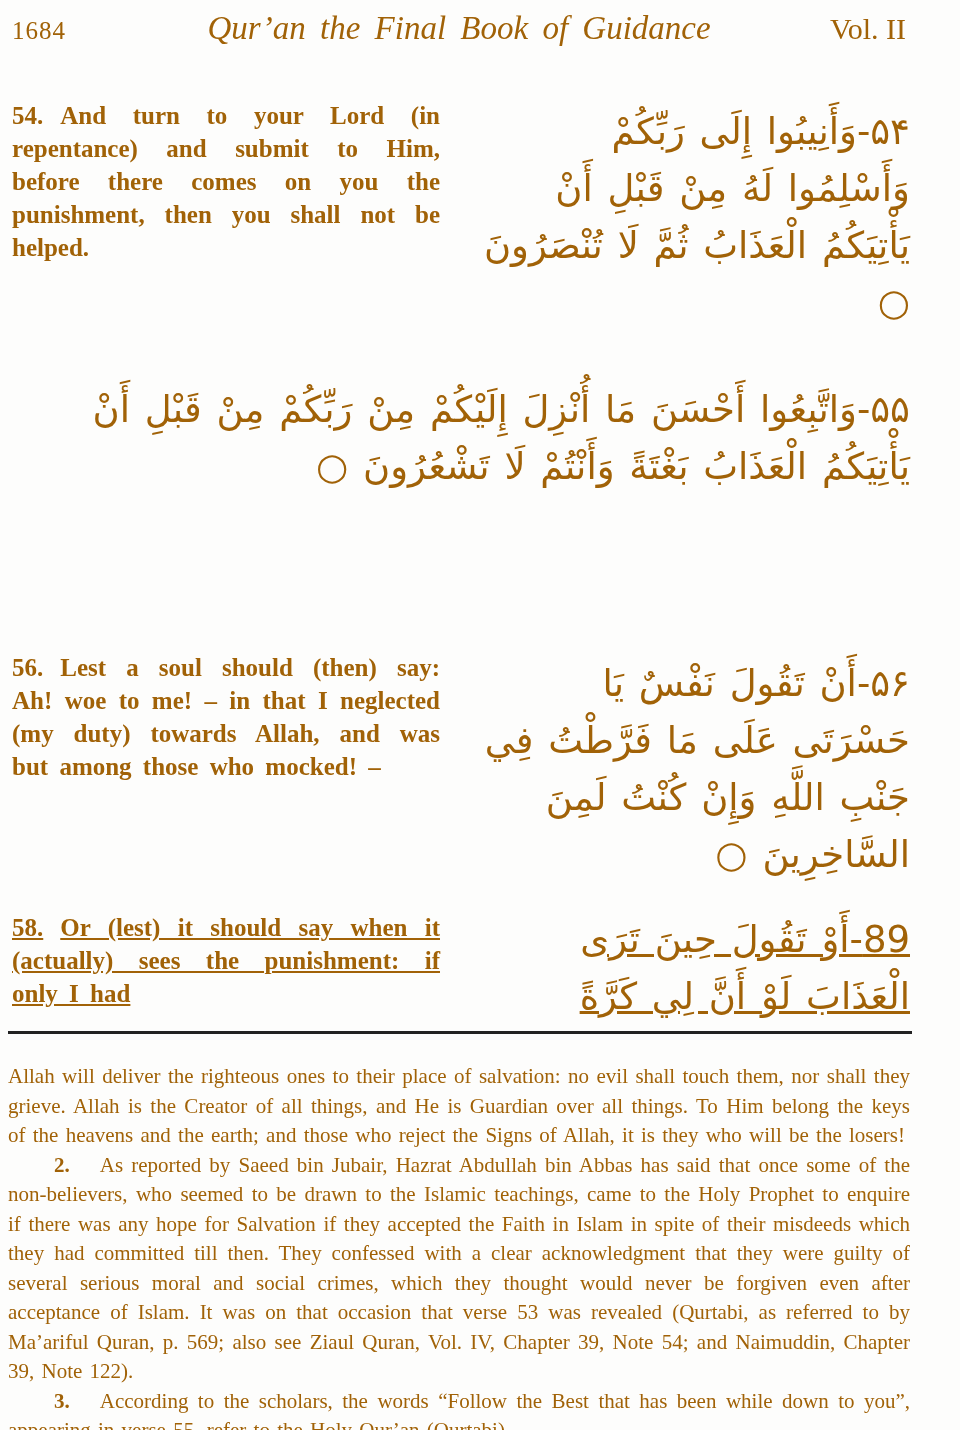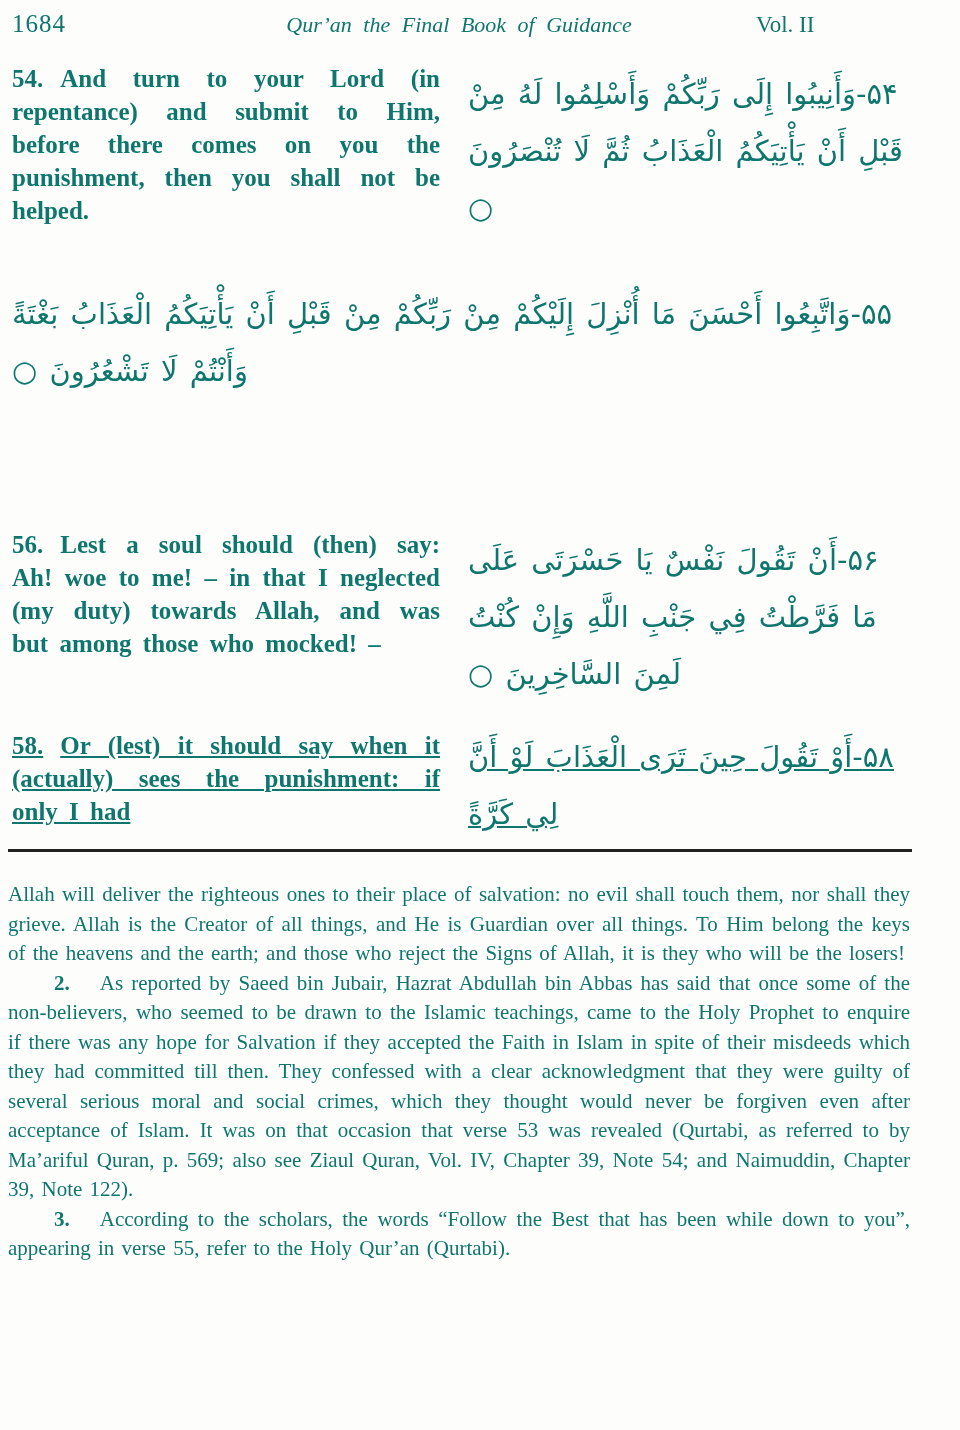--- a/index.html
+++ b/index.html
@@ -6,72 +6,74 @@
     margin: 0;
     padding: 0;
     background: #fdfdfc;
   }
   .page {
     position: relative;
     width: 920px;
     height: 1430px;
     overflow: hidden;
     background: #fdfdfc;
-    color: #0f766e;
+    color: #a16207;
     font-family: "Liberation Serif", serif;
   }
   
   .hdr {
     display: flex;
     align-items: baseline;
     padding: 10px 14px 0 12px;
   }
   .pnum {
     width: 150px;
     font-size: 25px;
     letter-spacing: 1px;
   }
   .ptitle {
     flex: 1;
     text-align: center;
     font-style: italic;
-    font-size: 22px;
+    font-size: 33px;
     word-spacing: 6px;
   }
   .pvol {
     width: 150px;
-    font-size: 23px;
+    text-align: right;
+    font-size: 30px;
   }
   
   .verses {
     padding: 24px 10px 0 12px;
   }
   .vrow {
     display: flex;
-    gap: 28px;
+    gap: 42px;
+    margin-top: 28px;
   }
   .ecol {
     width: 428px;
     flex: 0 0 428px;
   }
   .ev {
     margin: 0;
     font-weight: bold;
     font-size: 25px;
     line-height: 33px;
     text-align: justify;
     word-spacing: 5px;
   }
   .evn { margin-right: 17px; }
   .acol {
     flex: 1;
     direction: rtl;
-    text-align: left;
+    text-align: right;
     font-family: "DejaVu Sans", sans-serif;
-    font-size: 29px;
+    font-size: 37px;
     line-height: 57px;
     word-spacing: 3px;
     padding-top: 4px;
   }
   .row54 { min-height: 202px; }
   .row55 { min-height: 264px; }
   .row55 .acol { padding-top: 22px; }
   .row56 { min-height: 201px; }
   .row57 { min-height: 165px; }
   .row57 .acol { padding-top: 10px; }
@@ -130,21 +132,21 @@
         <p class="ev"><span class="evn">56.</span><span class="evt">Lest a soul should (then) say: Ah! woe to me! – in that I neglected (my duty) towards Allah, and was but among those who mocked! –</span></p>
       </div>
       <div class="acol" dir="rtl">۵۶-أَنْ تَقُولَ نَفْسٌ يَا حَسْرَتَى عَلَى مَا فَرَّطْتُ فِي جَنْبِ اللَّهِ وَإِنْ كُنْتُ لَمِنَ السَّاخِرِينَ ○</div>
     </section>
 
 
     <section class="vrow row58">
       <div class="ecol">
         <p class="ev"><span class="evn">58.</span><span class="evt">Or (lest) it should say when it (actually) sees the punishment: if only I had</span></p>
       </div>
-      <div class="acol" dir="rtl">۵۸-أَوْ تَقُولَ حِينَ تَرَى الْعَذَابَ لَوْ أَنَّ لِي كَرَّةً</div>
+      <div class="acol" dir="rtl">89-أَوْ تَقُولَ حِينَ تَرَى الْعَذَابَ لَوْ أَنَّ لِي كَرَّةً</div>
     </section>
 
   </main>
 
   <hr class="rule">
 
   <footer class="fns">
     <p class="fn"><span>Allah will deliver the righteous ones to their place of salvation: no evil shall touch them, nor shall they grieve. Allah is the Creator of all things, and He is Guardian over all things. To Him belong the keys of the heavens and the earth; and those who reject the Signs of Allah, it is they who will be the losers!</span></p>
     <p class="fn indented"><span class="fnn">2.</span><span>As reported by Saeed bin Jubair, Hazrat Abdullah bin Abbas has said that once some of the non-believers, who seemed to be drawn to the Islamic teachings, came to the Holy Prophet to enquire if there was any hope for Salvation if they accepted the Faith in Islam in spite of their misdeeds which they had committed till then. They confessed with a clear acknowledgment that they were guilty of several serious moral and social crimes, which they thought would never be forgiven even after acceptance of Islam. It was on that occasion that verse 53 was revealed (Qurtabi, as referred to by Ma’ariful Quran, p. 569; also see Ziaul Quran, Vol. IV, Chapter 39, Note 54; and Naimuddin, Chapter 39, Note 122).</span></p>
     <p class="fn indented"><span class="fnn">3.</span><span>According to the scholars, the words “Follow the Best that has been while down to you”, appearing in verse 55, refer to the Holy Qur’an (Qurtabi).</span></p>

